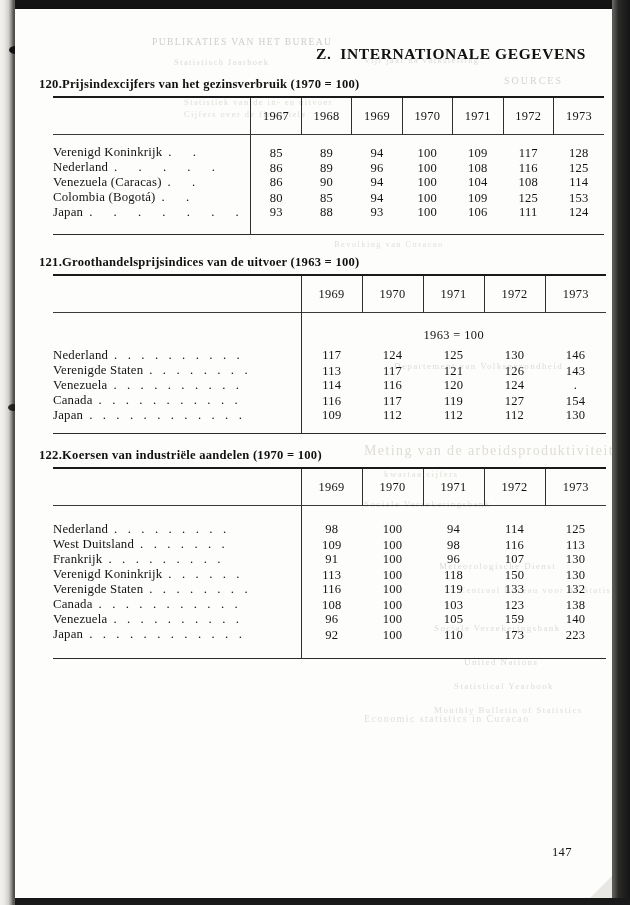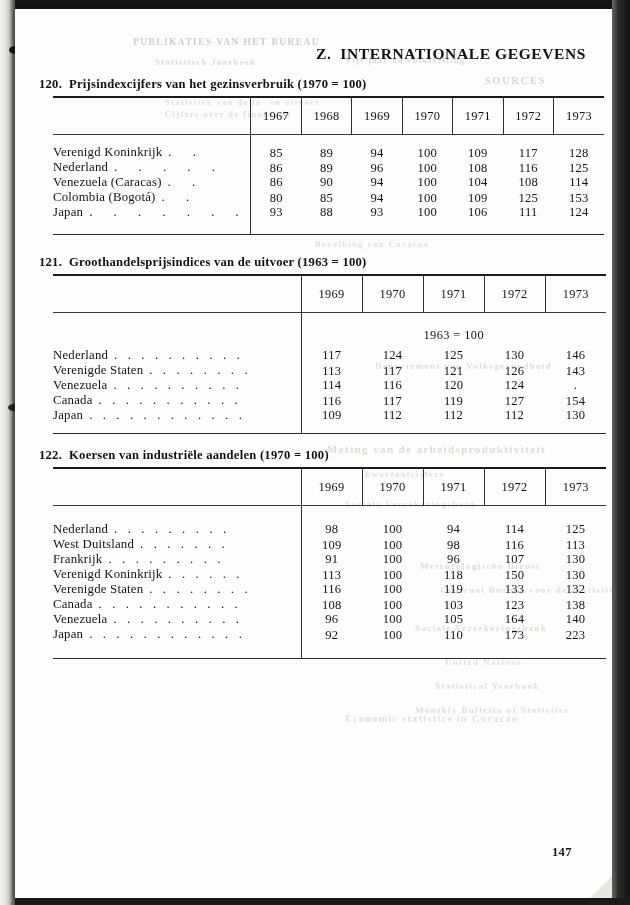--- a/index.html
+++ b/index.html
@@ -96,35 +96,36 @@
     width: 597px;
     height: 889px;
     padding: 0 24px 0 22px;
     box-sizing: border-box;
   }
 
   
   .showthrough {
     position: absolute;
     color: #cfcdc9;
-    font-weight: bold;
+    font-weight: normal;
     letter-spacing: 1.4px;
     white-space: nowrap;
     pointer-events: none;
     user-select: none;
+    margin-left: 19px;
   }
   .st1 { left: 118px; top: 28px; font-size: 9.5px; }
   .st2 { left: 140px; top: 48px;  font-size: 8.5px; color:#dcdad6; }
   .st3 { left: 330px; top: 46px;  font-size: 8.5px; color:#dcdad6; }
   .st4 { left: 470px; top: 66px;  font-size: 10px;  color:#d6d4d0; letter-spacing:2px;}
   .st5 { left: 150px; top: 88px;  font-size: 8.5px; color:#e0ded9; }
   .st6 { left: 150px; top: 100px; font-size: 8.5px; color:#e0ded9; }
   .st7 { left: 300px; top: 230px; font-size: 8.5px; color:#e2e0db; }
   .st8 { left: 360px; top: 352px; font-size: 9px;   color:#dedcd7; }
-  .st9 { left: 312px; top: 434px; font-size: 11px;   color:#dedcd7; }
+  .st9 { left: 330px; top: 434px; font-size: 14px;   color:#dedcd7; }
   .st10{ left: 350px; top: 460px; font-size: 9px;   color:#e1dfda; }
   .st11{ left: 330px; top: 490px; font-size: 9px;   color:#e1dfda; }
   .st12{ left: 405px; top: 552px; font-size: 9px;   color:#dedcd7; }
   .st13{ left: 425px; top: 576px; font-size: 9px;   color:#e2e0db; }
   .st14{ left: 400px; top: 614px; font-size: 9px;   color:#dedcd7; }
   .st15{ left: 430px; top: 648px; font-size: 9px;   color:#dedcd7; }
   .st16{ left: 420px; top: 672px; font-size: 9px;   color:#e0ded9; }
   .st17{ left: 400px; top: 696px; font-size: 9px;   color:#e0ded9; }
   .st18{ left: 330px; top: 704px; font-size: 10px;   color:#e2e0db;text-align:center; }
 
@@ -142,21 +143,21 @@
 
   .table-title {
     font-size: 12.6px;
     font-weight: bold;
     color: #111;
     margin-top: 14px;
     margin-bottom: 4px;
     letter-spacing: .25px;
     padding-left: 2px;
   }
-  .table-title .num { margin-right: 7px; }
+  .table-title .num { }
 
   
   table.stat {
     width: 100%;
     border-collapse: collapse;
     table-layout: fixed;
     color: #131313;
     margin-left: 16px;
   }
   table.stat td, table.stat th {
@@ -204,21 +205,20 @@
   .j1 .num-cell { transform: translateY(0px); }
   .j2 .num-cell { transform: translateY(.6px); }
 
   .page-number {
     position: absolute;
     right: 40px;
     bottom: 38px;
     font-size: 12.6px;
     color: #151515;
     letter-spacing: .4px;
-    font-weight: bold;
   }
 </style>
 </head>
 <body>
 
 <div id="scan">
 
   <div class="edge-top"></div>
   <div class="edge-right"></div>
   <div class="edge-bottom"></div>
@@ -521,21 +521,21 @@
             <td class="num-cell">100</td>
             <td class="num-cell">103</td>
             <td class="num-cell">123</td>
             <td class="num-cell">138</td>
           </tr>
           <tr class="j1">
             <td class="lbl"><span>Venezuela</span><span class="leader">. . . . . . . . . .</span></td>
             <td class="num-cell vdiv">96</td>
             <td class="num-cell">100</td>
             <td class="num-cell">105</td>
-            <td class="num-cell">164</td>
+            <td class="num-cell">159</td>
             <td class="num-cell">140</td>
           </tr>
           <tr class="j2">
             <td class="lbl"><span>Japan</span><span class="leader">. . . . . . . . . . . .</span></td>
             <td class="num-cell vdiv">92</td>
             <td class="num-cell">100</td>
             <td class="num-cell">110</td>
             <td class="num-cell">173</td>
             <td class="num-cell">223</td>
           </tr>

